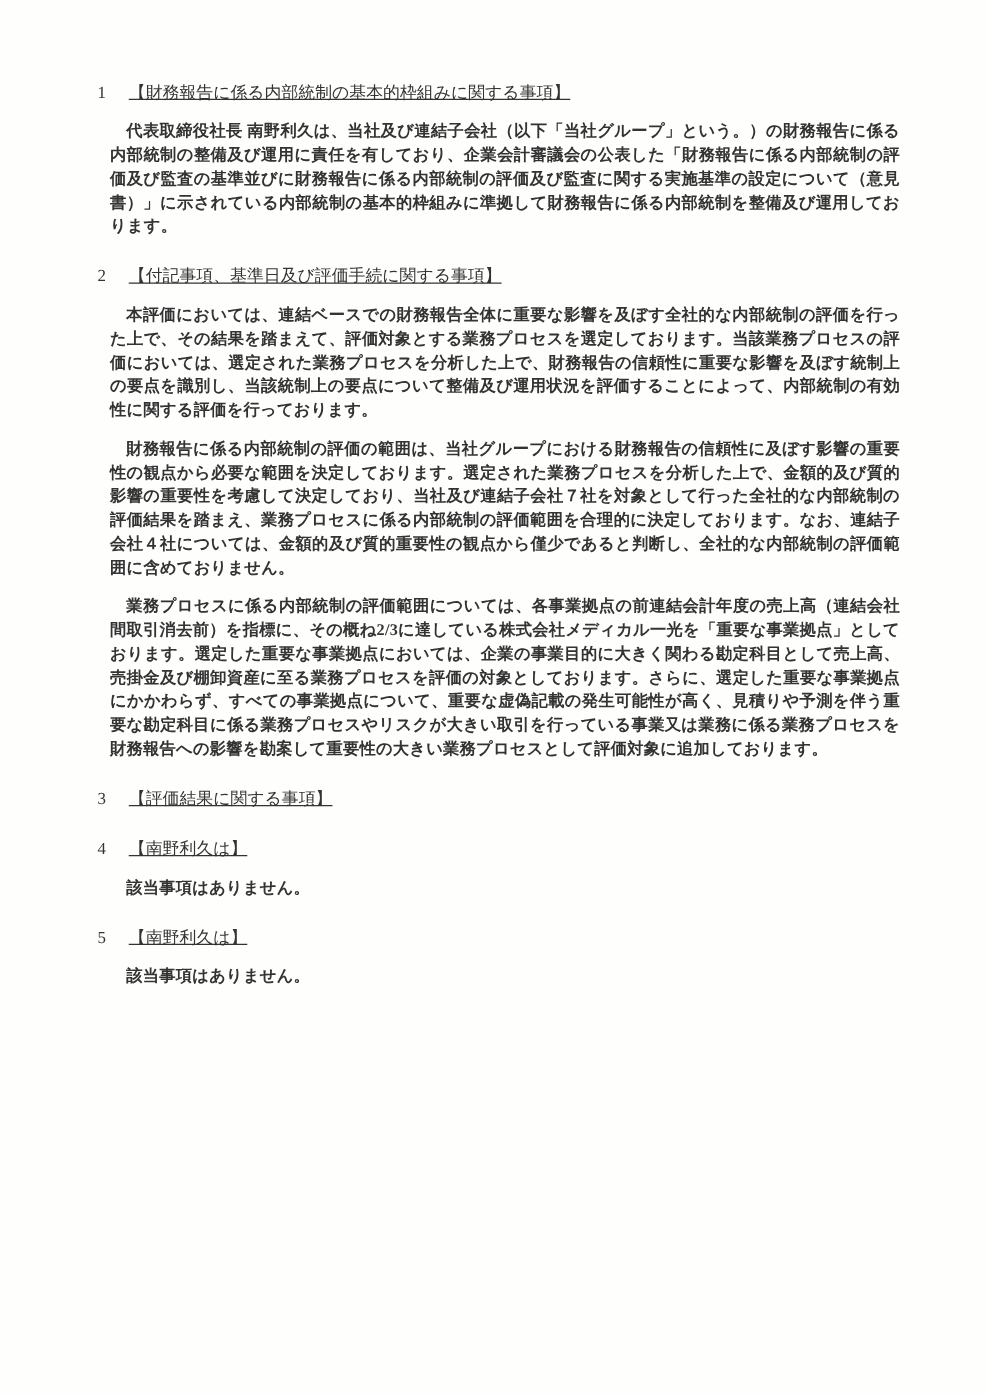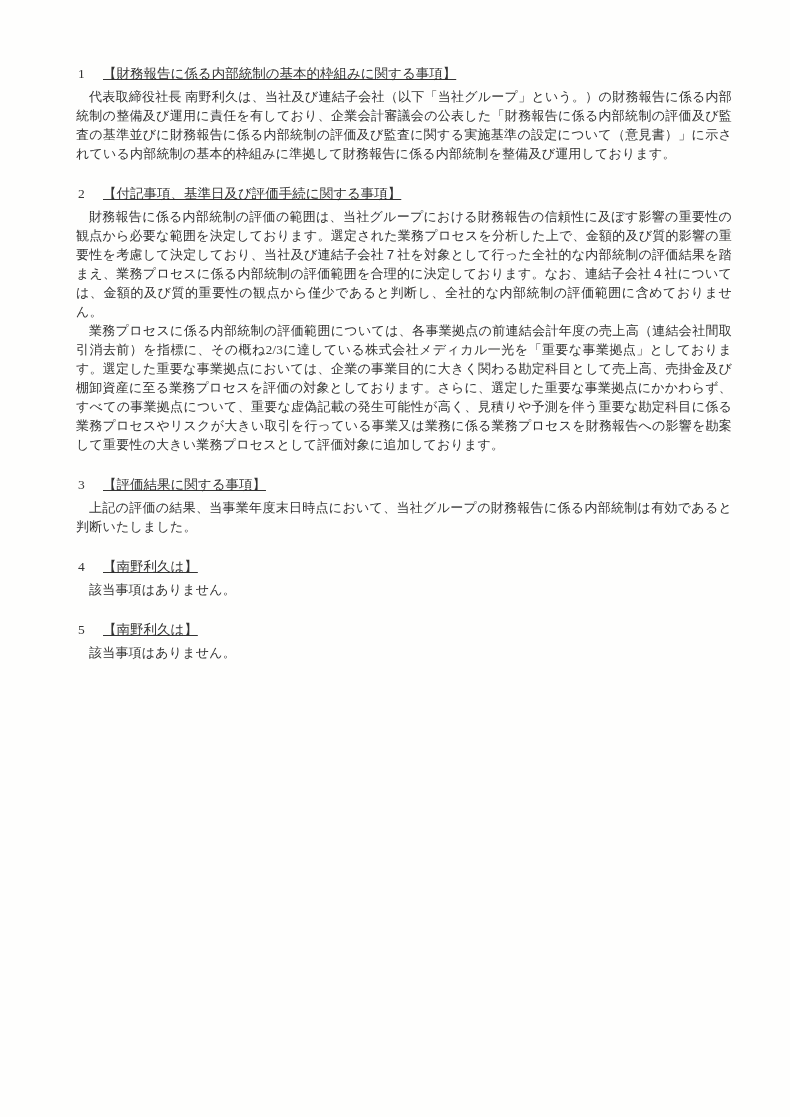--- a/index.html
+++ b/index.html
@@ -30,57 +30,58 @@
     font-weight: 400;
     white-space: nowrap;
   }
   .sec-num {
     flex: 0 0 27px;
     padding-left: 2px;
     box-sizing: border-box;
   }
   .sec-title { flex: 1 1 auto; text-decoration: underline; }
   .section p {
-    margin: 0;
+    margin: 12px;
     font-size: 13px;
     line-height: 19px;
     text-indent: 13px;
     text-align: justify;
     line-break: strict;
     letter-spacing: 0.2px;
+    font-weight: bold;
   }
 </style>
 </head>
 <body>
 
 <div class="page">
 
   <div class="section">
     <div class="sec-head">
       <span class="sec-num">1</span>
       <span class="sec-title">【財務報告に係る内部統制の基本的枠組みに関する事項】</span>
     </div>
     <p>代表取締役社長 南野利久は、当社及び連結子会社（以下「当社グループ」という。）の財務報告に係る内部統制の整備及び運用に責任を有しており、企業会計審議会の公表した「財務報告に係る内部統制の評価及び監査の基準並びに財務報告に係る内部統制の評価及び監査に関する実施基準の設定について（意見書）」に示されている内部統制の基本的枠組みに準拠して財務報告に係る内部統制を整備及び運用しております。</p>
   </div>
 
   <div class="section">
     <div class="sec-head">
       <span class="sec-num">2</span>
       <span class="sec-title">【付記事項、基準日及び評価手続に関する事項】</span>
     </div>
+    <p>本評価においては、連結ベースでの財務報告全体に重要な影響を及ぼす全社的な内部統制の評価を行った上で、その結果を踏まえて、評価対象とする業務プロセスを選定しております。当該業務プロセスの評価においては、選定された業務プロセスを分析した上で、財務報告の信頼性に重要な影響を及ぼす統制上の要点を識別し、当該統制上の要点について整備及び運用状況を評価することによって、内部統制の有効性に関する評価を行っております。</p>
     <p>財務報告に係る内部統制の評価の範囲は、当社グループにおける財務報告の信頼性に及ぼす影響の重要性の観点から必要な範囲を決定しております。選定された業務プロセスを分析した上で、金額的及び質的影響の重要性を考慮して決定しており、当社及び連結子会社７社を対象として行った全社的な内部統制の評価結果を踏まえ、業務プロセスに係る内部統制の評価範囲を合理的に決定しております。なお、連結子会社４社については、金額的及び質的重要性の観点から僅少であると判断し、全社的な内部統制の評価範囲に含めておりません。</p>
     <p>業務プロセスに係る内部統制の評価範囲については、各事業拠点の前連結会計年度の売上高（連結会社間取引消去前）を指標に、その概ね2/3に達している株式会社メディカル一光を「重要な事業拠点」としております。選定した重要な事業拠点においては、企業の事業目的に大きく関わる勘定科目として売上高、売掛金及び棚卸資産に至る業務プロセスを評価の対象としております。さらに、選定した重要な事業拠点にかかわらず、すべての事業拠点について、重要な虚偽記載の発生可能性が高く、見積りや予測を伴う重要な勘定科目に係る業務プロセスやリスクが大きい取引を行っている事業又は業務に係る業務プロセスを財務報告への影響を勘案して重要性の大きい業務プロセスとして評価対象に追加しております。</p>
   </div>
 
   <div class="section">
     <div class="sec-head">
       <span class="sec-num">3</span>
       <span class="sec-title">【評価結果に関する事項】</span>
     </div>
-    <p>上記の評価の結果、当事業年度末日時点において、当社グループの財務報告に係る内部統制は有効であると判断いたしました。</p>
   </div>
 
   <div class="section">
     <div class="sec-head">
       <span class="sec-num">4</span>
       <span class="sec-title">【南野利久は】</span>
     </div>
     <p>該当事項はありません。</p>
   </div>
 

